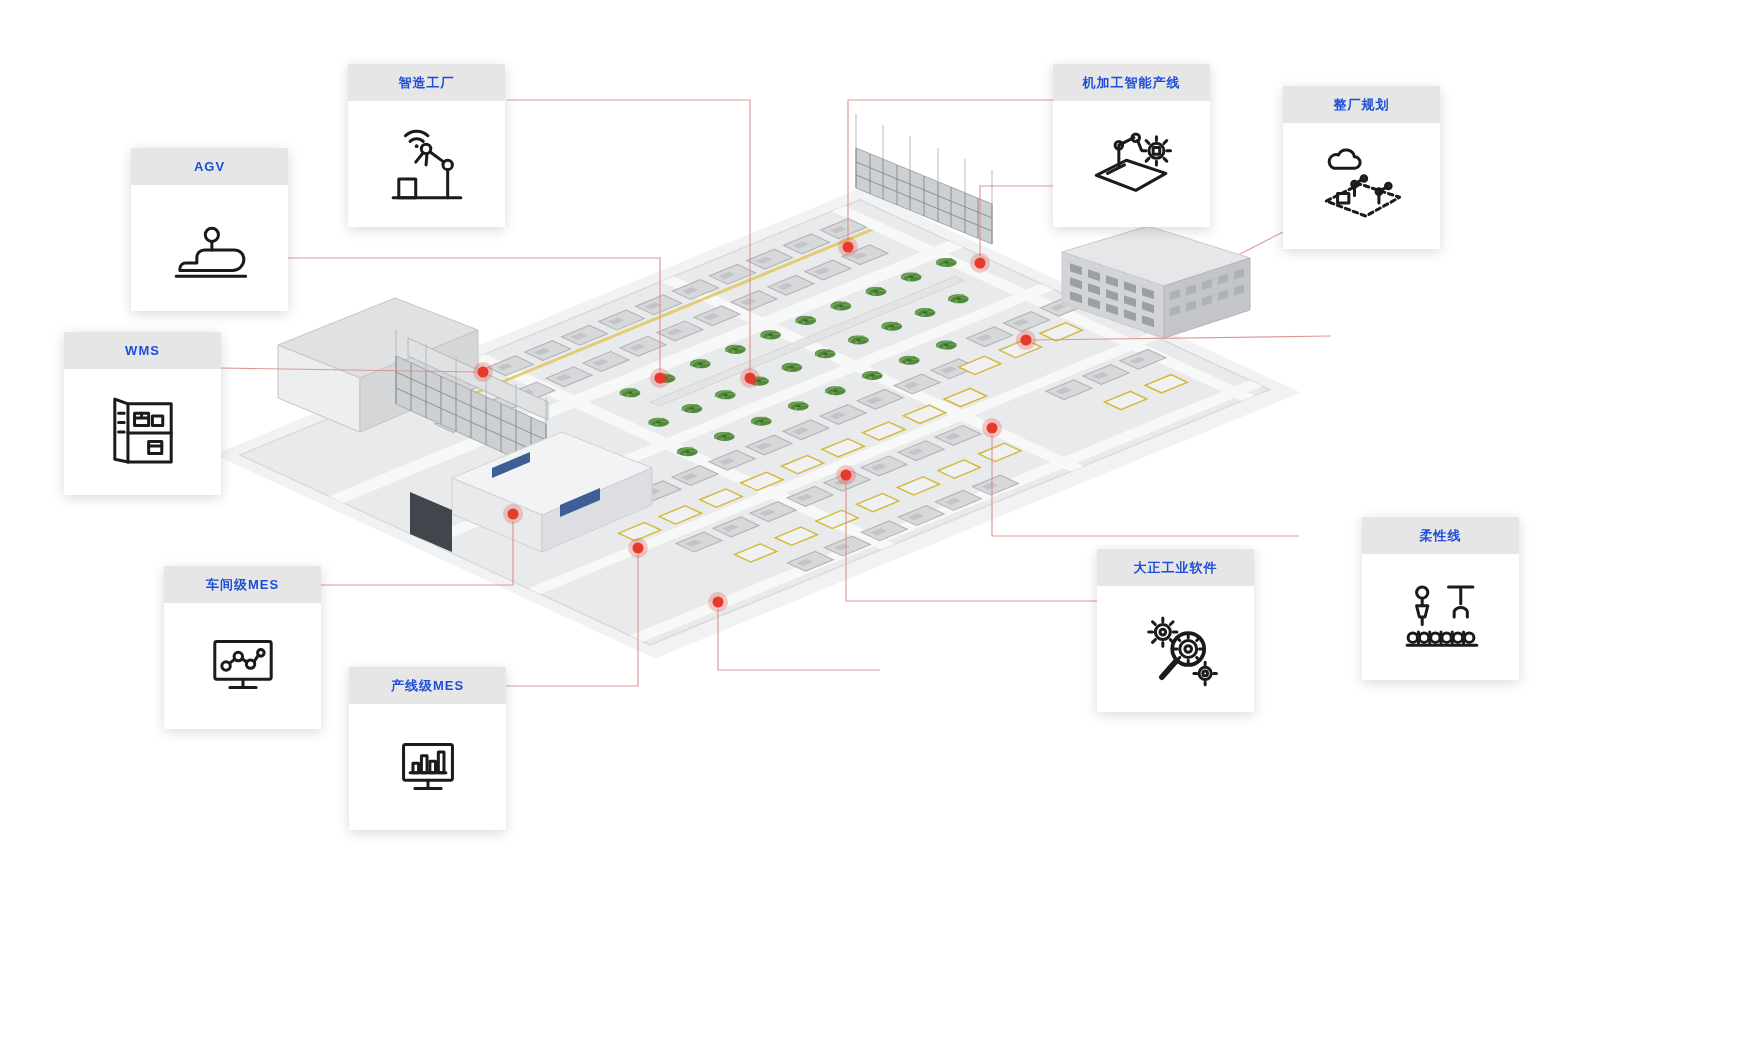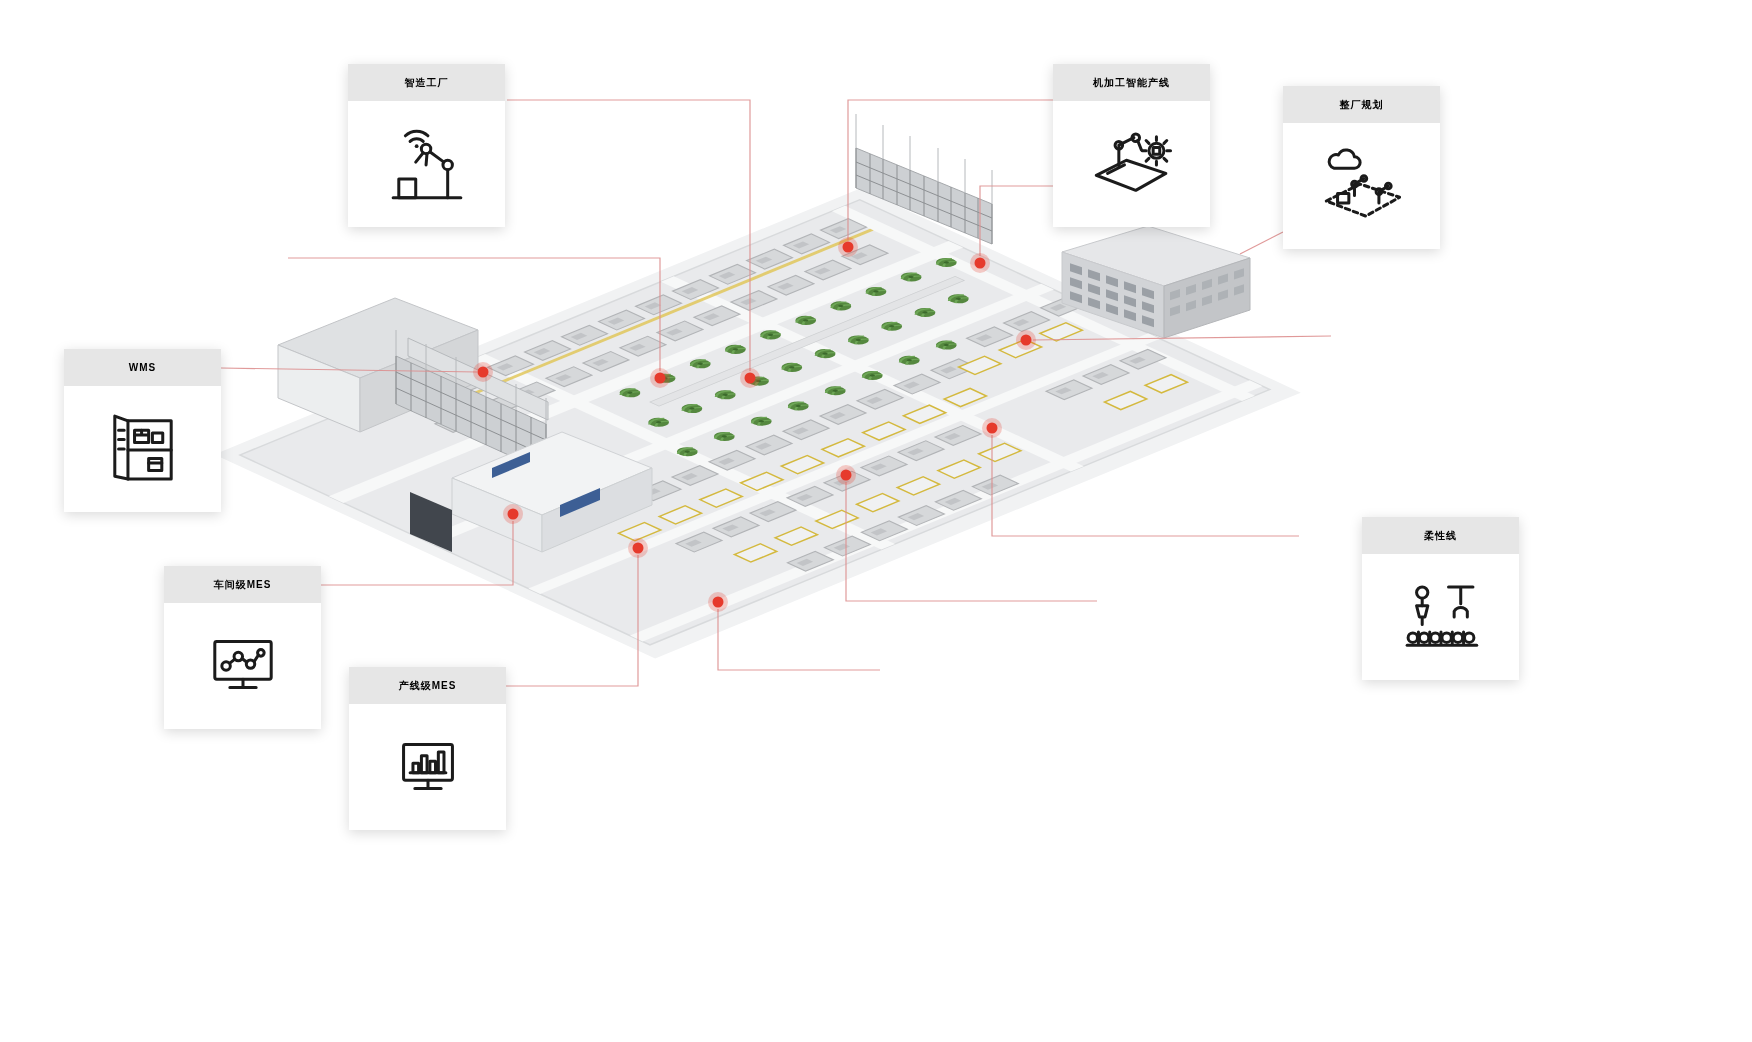--- a/index.html
+++ b/index.html
@@ -3,21 +3,21 @@
 <meta charset="utf-8">
 <style>
   *{margin:0;padding:0;box-sizing:border-box}
   html,body{width:1752px;height:1042px;background:#ffffff;overflow:hidden;
     font-family:"Liberation Sans","DejaVu Sans",sans-serif}
   .stage{position:relative;width:1752px;height:1042px;background:#ffffff}
   .map-svg{position:absolute;left:0;top:0}
   .callout{position:absolute;width:157px;background:#ffffff;
     box-shadow:0 3px 12px rgba(0,0,0,.15)}
   .callout-header{height:37px;background:#e6e6e6;display:flex;align-items:center;
-    justify-content:center;font-size:10px;font-weight:700;color:#000000;letter-spacing:1px}
+    justify-content:center;font-size:13px;font-weight:700;color:#1d4ed8;letter-spacing:1px}
   .callout-body{height:126px;display:flex;align-items:center;justify-content:center;background:#fff}
   .icon{width:94px;height:94px;stroke:#1b1b1b;fill:none;stroke-width:3.2;
     stroke-linecap:round;stroke-linejoin:round}
 </style>
 </head>
 <body>
 
 <div class="stage">
 
 <svg class="map-svg" width="1752" height="1042" viewBox="0 0 1752 1042">
@@ -312,20 +312,30 @@
           <circle cx="638" cy="548" r="10" fill="rgba(230,58,44,0.25)"></circle>
           <circle cx="638" cy="548" r="5.5" fill="#e63a2c"></circle>
         </g>
     <g>
           <circle cx="718" cy="602" r="10" fill="rgba(230,58,44,0.25)"></circle>
           <circle cx="718" cy="602" r="5.5" fill="#e63a2c"></circle>
         </g>
   </g>
 </svg>
 
+<div class="callout" style="left:131px;top:148px">
+  <div class="callout-header">AGV</div>
+  <div class="callout-body">
+    <svg class="icon" viewBox="0 0 100 100">
+      <path d="M18 74 H74 a12 12 0 0 0 12-12 a10 10 0 0 0-10-10 H44 a8 8 0 0 0-8 8 v6 H24 a6 6 0 0 0-6 6 Z"></path>
+      <circle cx="52" cy="36" r="7"></circle>
+      <path d="M52 43 v9 M14 80 h74"></path>
+    </svg>
+  </div>
+</div>
 
 <div class="callout" style="left:348px;top:64px">
   <div class="callout-header">智造工厂</div>
   <div class="callout-body">
     <svg class="icon" viewBox="0 0 100 100">
       <path d="M14 86 H86"></path>
       <rect x="20" y="66" width="18" height="20"></rect>
       <path d="M72 86 V56"></path>
       <circle cx="72" cy="51" r="5"></circle>
       <path d="M68 48 L53 37"></path>
@@ -364,21 +374,21 @@
       <path d="M42 60 V48 L52 42"></path>
           <circle cx="42" cy="48" r="3"></circle>
           <circle cx="52" cy="42" r="3"></circle>
       <path d="M68 68 V56 L78 50"></path>
           <circle cx="68" cy="56" r="3"></circle>
           <circle cx="78" cy="50" r="3"></circle>
     </svg>
   </div>
 </div>
 
-<div class="callout" style="left:64px;top:349px">
+<div class="callout" style="left:64px;top:332px">
   <div class="callout-header">WMS</div>
   <div class="callout-body">
     <svg class="icon" viewBox="0 0 100 100">
       <rect x="34" y="20" width="46" height="62"></rect>
       <path d="M34 51 h46"></path>
       <rect x="41" y="30" width="15" height="13"></rect>
           <path d="M41 35 h15 M48.5 30 v5"></path>
       <rect x="60" y="33" width="11" height="10"></rect>
       <rect x="56" y="60" width="14" height="13"></rect>
           <path d="M56 65 h14"></path>
@@ -403,20 +413,38 @@
           <circle cx="32" cy="72" r="5"></circle>
           <circle cx="44" cy="72" r="5"></circle>
           <circle cx="56" cy="72" r="5"></circle>
           <circle cx="68" cy="72" r="5"></circle>
           <circle cx="80" cy="72" r="5"></circle>
       <path d="M26 66 v12 M38 66 v12 M50 66 v12 M62 66 v12 M74 66 v12"></path>
     </svg>
   </div>
 </div>
 
+<div class="callout" style="left:1097px;top:549px">
+  <div class="callout-header">大正工业软件</div>
+  <div class="callout-body">
+    <svg class="icon" viewBox="0 0 100 100">
+      <circle cx="36" cy="32" r="8"></circle>
+          <circle cx="36" cy="32" r="3"></circle>
+      <path d="M36 21 v-4 M36 43 v4 M25 32 h-4 M47 32 h4 M28 24 l-3 -3 M44 24 l3 -3 M28 40 l-3 3 M44 40 l3 3"></path>
+      <circle cx="63" cy="50" r="9"></circle>
+          <circle cx="63" cy="50" r="3.5"></circle>
+      <path d="M63 38 v-4 M63 62 v4 M51 50 h-4 M75 50 h4 M54 41 l-3 -3 M72 41 l3 -3 M54 59 l-3 3 M72 59 l3 3"></path>
+      <circle cx="63" cy="50" r="17" stroke-width="4"></circle>
+      <path d="M50 63 L35 80" stroke-width="6"></path>
+      <circle cx="81" cy="76" r="6.5"></circle>
+          <circle cx="81" cy="76" r="2.5"></circle>
+      <path d="M81 67 v-3 M81 85 v3 M72 76 h-3 M90 76 h3"></path>
+    </svg>
+  </div>
+</div>
 
 <div class="callout" style="left:164px;top:566px">
   <div class="callout-header">车间级MES</div>
   <div class="callout-body">
     <svg class="icon" viewBox="0 0 100 100">
       <rect x="20" y="24" width="60" height="40" rx="2"></rect>
       <path d="M50 64 v9 M36 73 h28"></path>
       <circle cx="32" cy="50" r="4.5"></circle>
           <circle cx="45" cy="40" r="4.5"></circle>
           <circle cx="58" cy="48" r="4.5"></circle>

